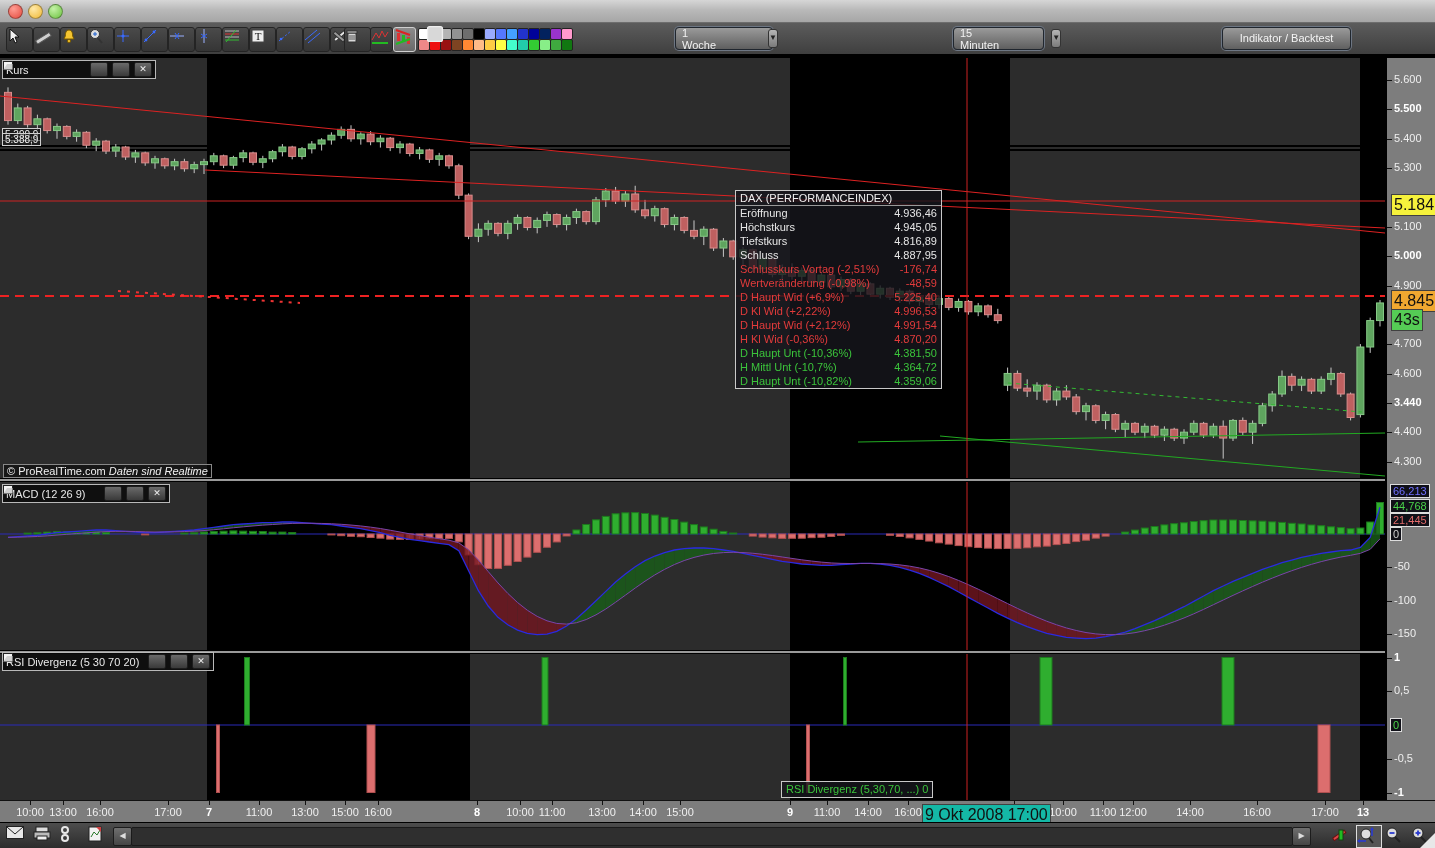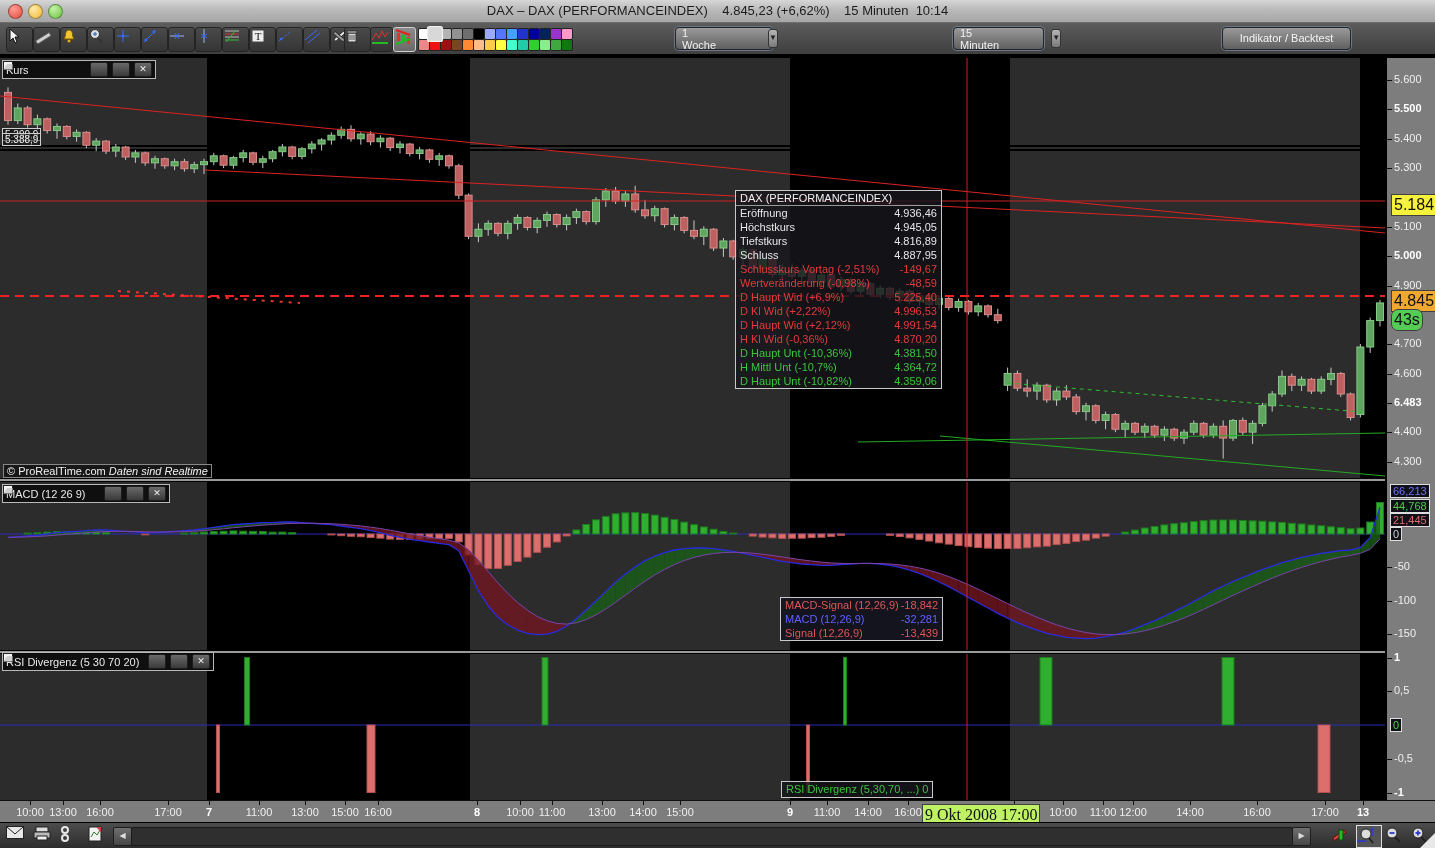--- a/index.html
+++ b/index.html
@@ -44,21 +44,20 @@
 </style>
 </head>
 <body>
 
 <div id="win">
 
   <div id="titlebar" class="abs">
     <div class="tl abs" style="left:8px;background:radial-gradient(circle at 35% 30%,#ff9d93,#e3493d);"></div>
     <div class="tl abs" style="left:28px;background:radial-gradient(circle at 35% 30%,#ffe9a8,#efb834);"></div>
     <div class="tl abs" style="left:48px;background:radial-gradient(circle at 35% 30%,#c4f2a7,#6cc23f);"></div>
-    <div id="title" class="abs">DAX – DAX (PERFORMANCEINDEX)    4.845,23 (+6,62%)    15 Minuten  10:14</div>
   </div>
 
   <div id="toolbar" class="abs">
     <div class="tbtn abs" style="left:6px;">
         <svg width="14" height="16">
           <polygon points="3,1 3,13 6,10 8,15 10,14 8,9 12,9" fill="#f2f2f2" stroke="#111"></polygon>
         </svg>
       </div>
     <div class="tbtn abs" style="left:33px;">
         <svg width="18" height="16">
@@ -859,28 +858,28 @@
       <div class="ptick abs" style="left: 7px; top: 161.881px;">5.100</div>
       <div class="tickmark abs" style="left: 0px; top: 198.252px;"></div>
       <div class="ptick abs b" style="left: 7px; top: 191.252px;">5.000</div>
       <div class="tickmark abs" style="left: 0px; top: 227.622px;"></div>
       <div class="ptick abs" style="left: 7px; top: 220.622px;">4.900</div>
       <div class="tickmark abs" style="left: 0px; top: 286.364px;"></div>
       <div class="ptick abs" style="left: 7px; top: 279.364px;">4.700</div>
       <div class="tickmark abs" style="left: 0px; top: 315.734px;"></div>
       <div class="ptick abs" style="left: 7px; top: 308.734px;">4.600</div>
       <div class="tickmark abs" style="left: 0px; top: 345.105px;"></div>
-      <div class="ptick abs b" style="left: 7px; top: 338.105px;">6.483</div>
+      <div class="ptick abs b" style="left: 7px; top: 338.105px;">3.440</div>
       <div class="tickmark abs" style="left: 0px; top: 374.476px;"></div>
       <div class="ptick abs" style="left: 7px; top: 367.476px;">4.400</div>
       <div class="tickmark abs" style="left: 0px; top: 403.846px;"></div>
       <div class="ptick abs" style="left: 7px; top: 396.846px;">4.300</div>
       <div class="axlabel abs" style="left: 4px; top: 136px; background: rgb(246, 242, 60);">5.184</div>
       <div class="axlabel abs" style="left: 4px; top: 232px; background: rgb(240, 168, 48);">4.845,23</div>
-      <div class="axlabel abs" style="left: 4px; top: 251px; background: rgb(85, 204, 85); border-radius: 7px;">43s</div>
+      <div class="axlabel abs" style="left: 4px; top: 251px; background: rgb(85, 204, 85);">43s</div>
       <div class="tickmark abs" style="left: 0px; top: 509.35px;"></div>
       <div class="ptick abs" style="left: 7px; top: 502.35px; text-align: center;">-50</div>
       <div class="tickmark abs" style="left: 0px; top: 542.7px;"></div>
       <div class="ptick abs" style="left: 7px; top: 535.7px; text-align: center;">-100</div>
       <div class="tickmark abs" style="left: 0px; top: 576.05px;"></div>
       <div class="ptick abs" style="left: 7px; top: 569.05px;">-150</div>
       <div class="boxval abs" style="left: 3px; top: 426px; color: rgb(112, 112, 255);">66,213</div>
       <div class="boxval abs" style="left: 3px; top: 441px; color: rgb(74, 211, 74);">44,768</div>
       <div class="boxval abs" style="left: 3px; top: 455px; color: rgb(224, 106, 106);">21,445</div>
       <div class="boxval abs" style="left: 3px; top: 469px; color: rgb(204, 204, 204);">0</div>
@@ -942,21 +941,21 @@
       <div class="ttickmark abs" style="left: 1133px; top: 0px;"></div>
       <div class="ptick abs" style="left: 1133px; top: 5px; transform: translateX(-50%); white-space: nowrap;">12:00</div>
       <div class="ttickmark abs" style="left: 1190px; top: 0px;"></div>
       <div class="ptick abs" style="left: 1190px; top: 5px; transform: translateX(-50%); white-space: nowrap;">14:00</div>
       <div class="ttickmark abs" style="left: 1257px; top: 0px;"></div>
       <div class="ptick abs" style="left: 1257px; top: 5px; transform: translateX(-50%); white-space: nowrap;">16:00</div>
       <div class="ttickmark abs" style="left: 1325px; top: 0px;"></div>
       <div class="ptick abs" style="left: 1325px; top: 5px; transform: translateX(-50%); white-space: nowrap;">17:00</div>
       <div class="ttickmark abs" style="left: 1363px; top: 0px;"></div>
       <div class="ptick abs b" style="left: 1363px; top: 5px; transform: translateX(-50%); white-space: nowrap;">13</div>
-      <div class="axlabel abs" style="left: 922px; top: 3px; background: #bef264; font-family: Liberation Serif, serif;">9 Okt 2008 17:00</div>
+      <div class="axlabel abs" style="left: 922px; top: 3px; background: #14b8a6;">9 Okt 2008 17:00</div>
     </div>
 
   <div id="kurstt" class="tooltip abs" style="left:735px;top:190px;width:205px;">
       <div class="trow" style="color: rgb(240, 240, 240); border-bottom: 1px solid rgb(153, 153, 153);">
         <span>DAX (PERFORMANCEINDEX)</span>
         <span></span>
       </div>
       <div class="trow" style="color: rgb(230, 230, 230);">
         <span>Eröffnung</span>
         <span>4.936,46</span>
@@ -968,21 +967,21 @@
       <div class="trow" style="color: rgb(230, 230, 230);">
         <span>Tiefstkurs</span>
         <span>4.816,89</span>
       </div>
       <div class="trow" style="color: rgb(230, 230, 230);">
         <span>Schluss</span>
         <span>4.887,95</span>
       </div>
       <div class="trow" style="color: rgb(226, 59, 59);">
         <span>Schlusskurs Vortag (-2,51%)</span>
-        <span>-149,67</span>
+        <span>-176,74</span>
       </div>
       <div class="trow" style="color: rgb(226, 59, 59);">
         <span>Wertveränderung (-0,98%)</span>
         <span>-48,59</span>
       </div>
       <div class="trow" style="color: rgb(226, 59, 59);">
         <span>D Haupt Wid (+6,9%)</span>
         <span>5.225,40</span>
       </div>
       <div class="trow" style="color: rgb(226, 59, 59);">
@@ -1001,34 +1000,20 @@
         <span>D Haupt Unt (-10,36%)</span>
         <span>4.381,50</span>
       </div>
       <div class="trow" style="color: rgb(59, 196, 59);">
         <span>H Mittl Unt (-10,7%)</span>
         <span>4.364,72</span>
       </div>
       <div class="trow" style="color: rgb(59, 196, 59);">
         <span>D Haupt Unt (-10,82%)</span>
         <span>4.359,06</span>
-      </div>
-    </div>
-  <div id="macdtt" class="tooltip abs" style="left:780px;top:597px;width:161px;background:rgba(22,22,34,.9);">
-      <div class="trow" style="color: rgb(224, 85, 85);">
-        <span>MACD-Signal (12,26,9)</span>
-        <span>-18,842</span>
-      </div>
-      <div class="trow" style="color: rgb(97, 97, 255);">
-        <span>MACD (12,26,9)</span>
-        <span>-32,281</span>
-      </div>
-      <div class="trow" style="color: rgb(224, 85, 85);">
-        <span>Signal (12,26,9)</span>
-        <span>-13,439</span>
       </div>
     </div>
   <div id="rsitt" class="tooltip abs" style="left:781px;top:781px;padding:0 4px;height:15px;line-height:15px;color:#3bc43b;white-space:nowrap;">RSI Divergenz (5,30,70, ...) 0</div>
 
   <div id="statusbar" class="abs">
     <div class="sbtn abs" style="left:6px;">
         <svg width="18" height="13">
           <rect x="0.5" y="0.5" width="17" height="12" fill="#e8e8e8" stroke="#222"></rect>
           <polyline points="1,1 9,8 17,1" fill="none" stroke="#222"></polyline>
         </svg>

